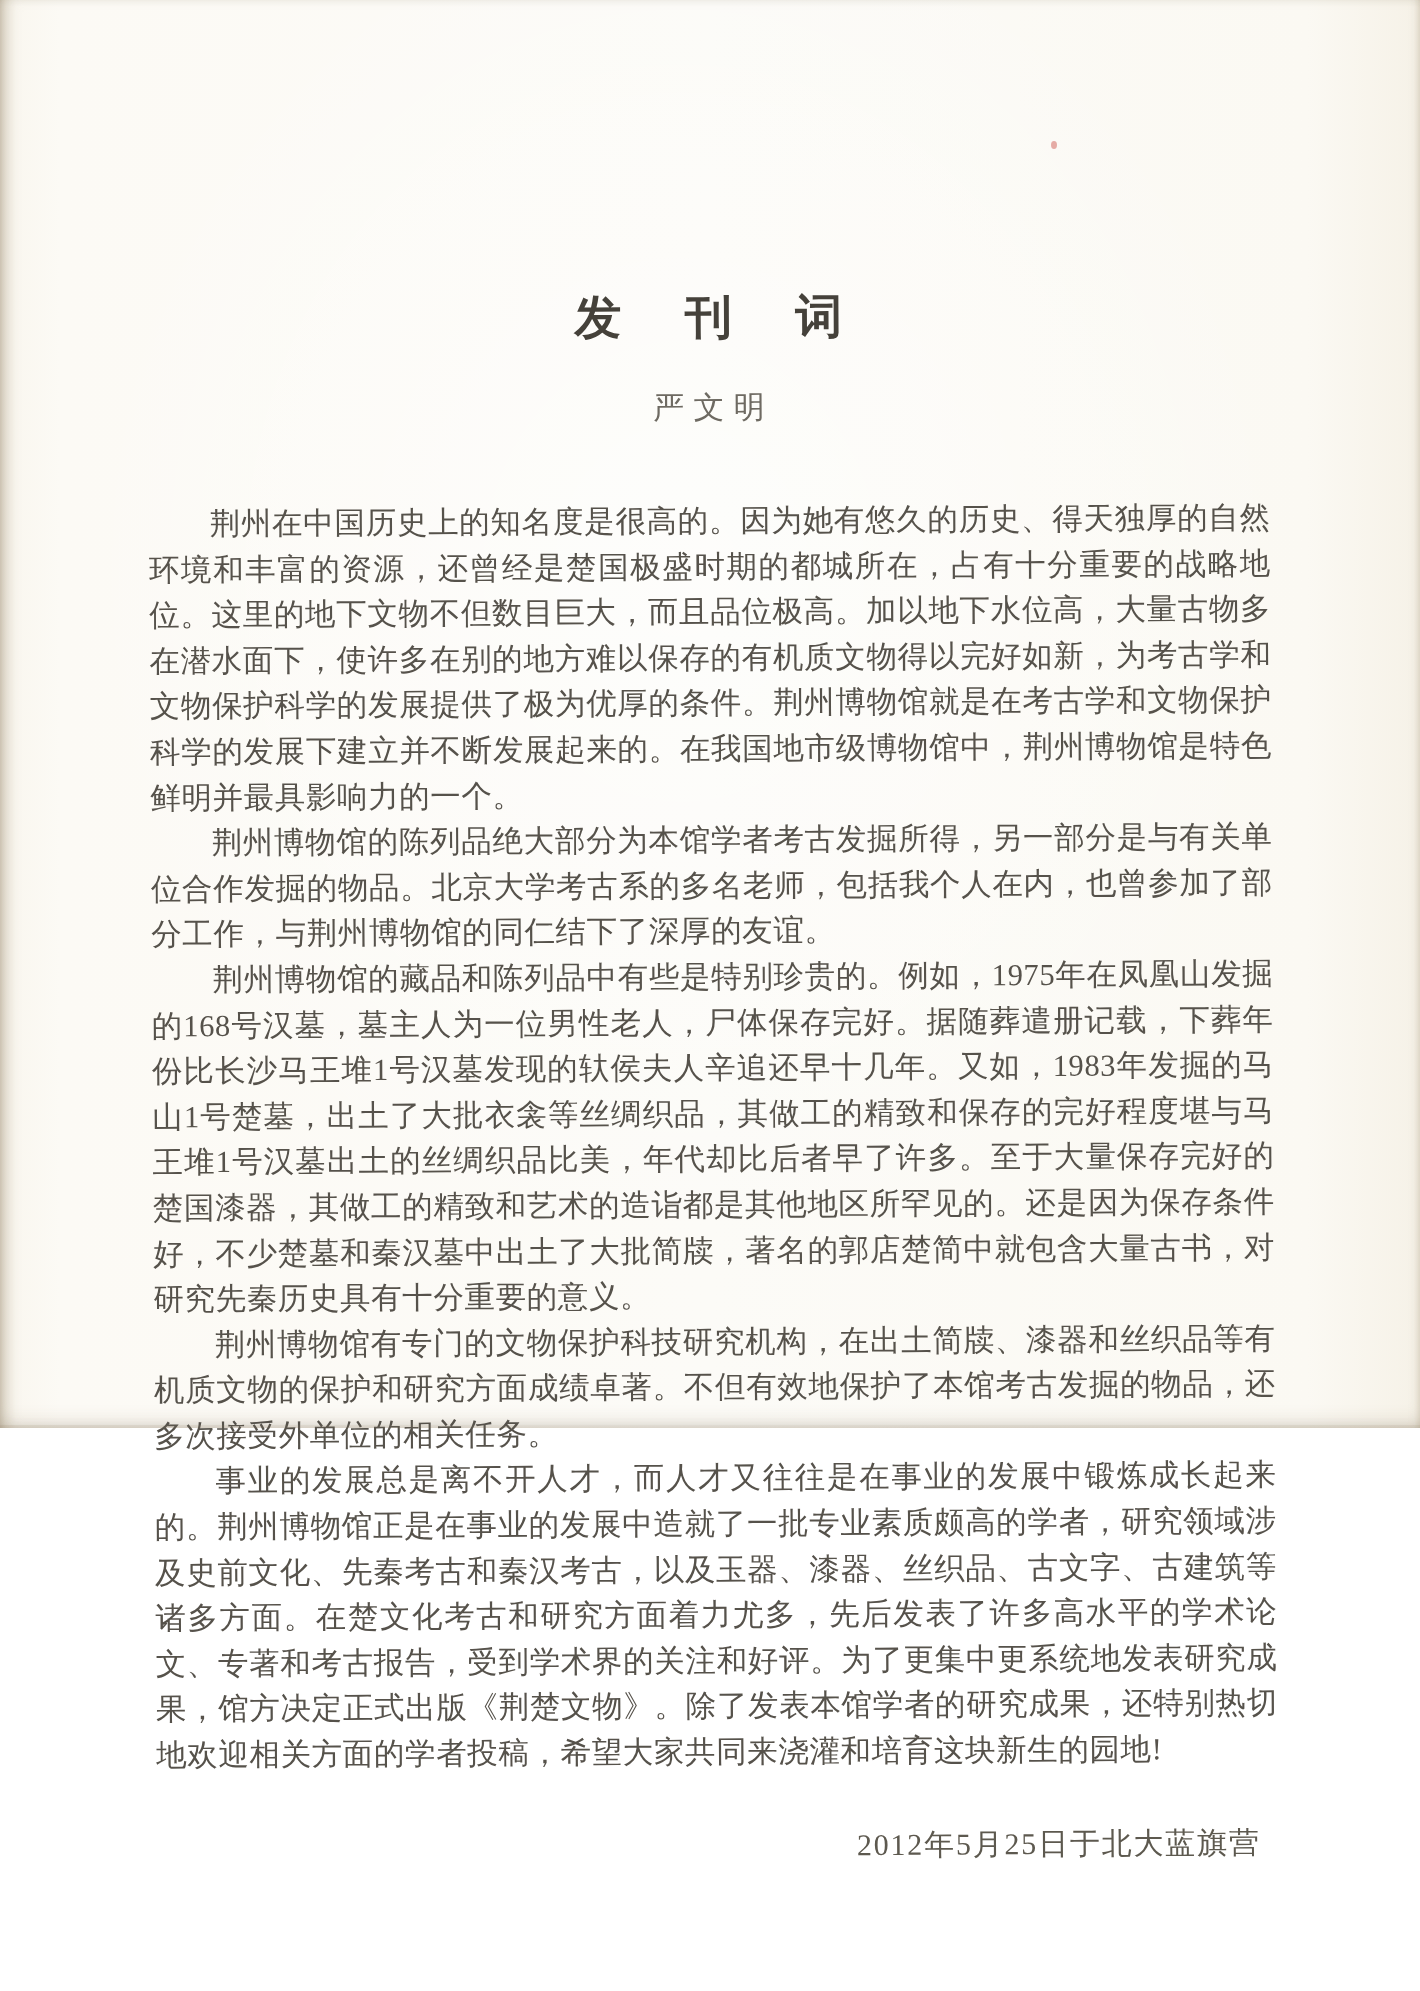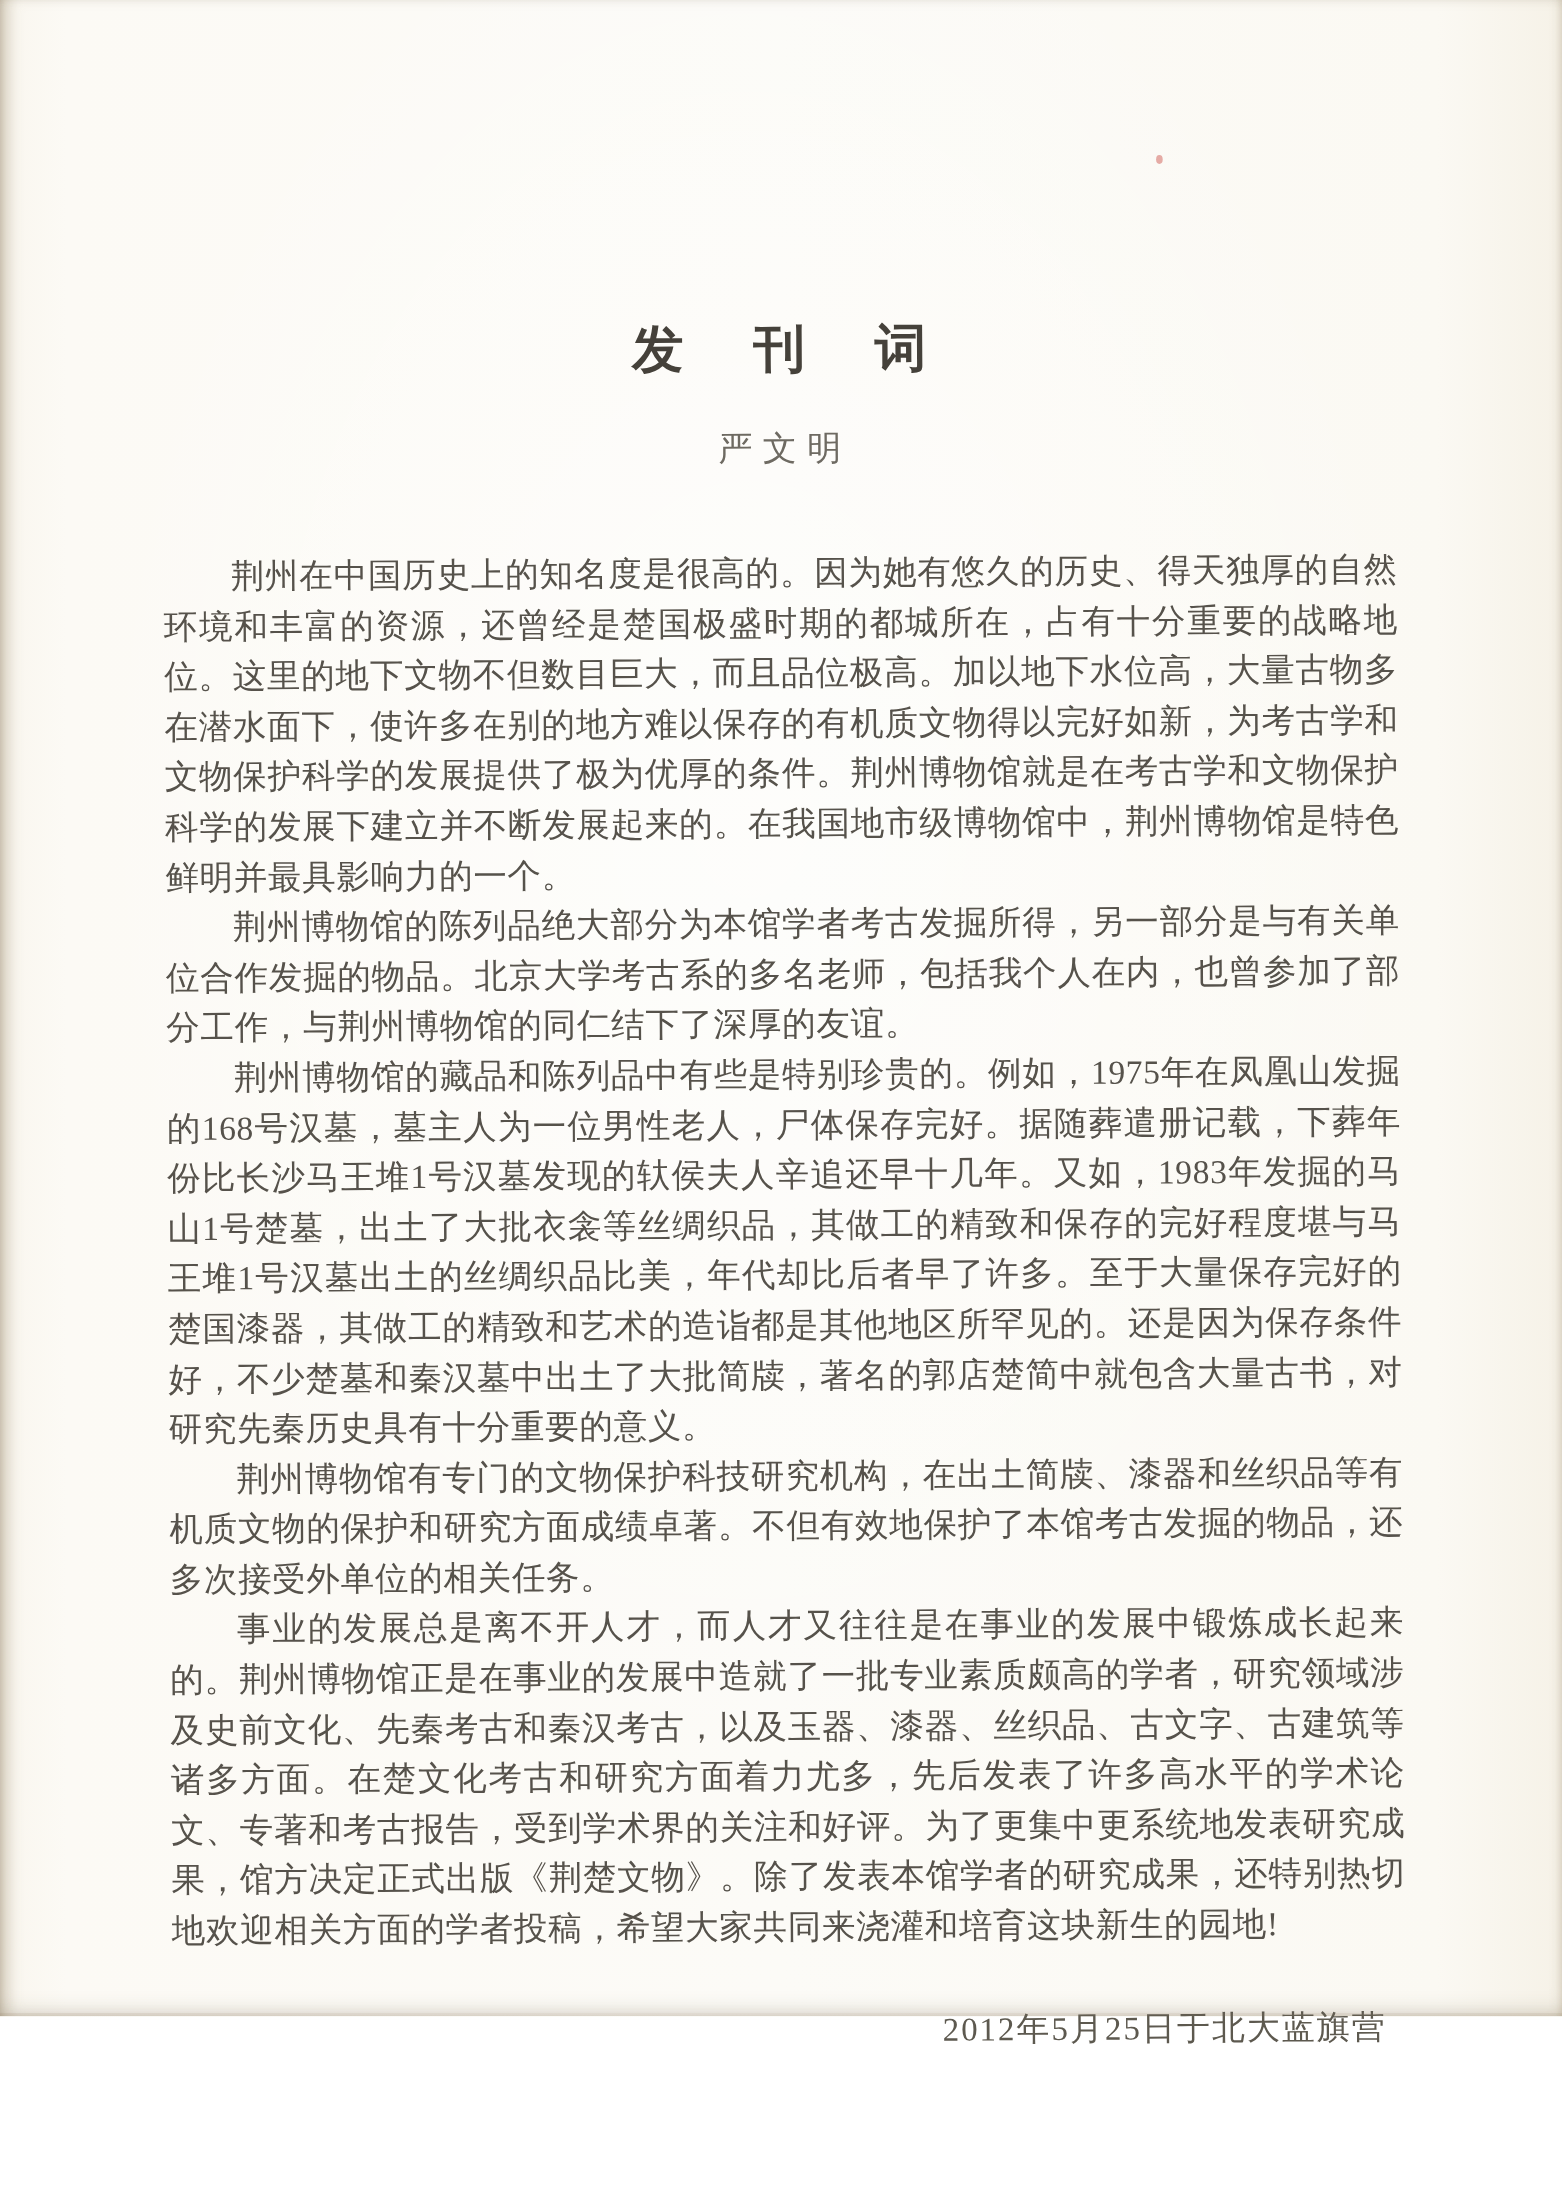--- a/index.html
+++ b/index.html
@@ -6,21 +6,21 @@
     margin: 0;
     padding: 0;
     width: 1420px;
     height: 1991px;
     overflow: hidden;
     background: #ffffff;
   }
   .scan-page {
     position: relative;
     width: 1420px;
-    height: 1833px;
+    height: 1428px;
     background:
       radial-gradient(ellipse at 48% 40%, rgba(255,255,255,0.55) 0%, rgba(255,255,255,0) 60%),
       linear-gradient(90deg, #e9e2d4 0px, #f4efe4 5px, #faf7f0 16px, #fcfaf5 60px, #fcfbf7 50%, #fbf9f3 92%, #f6f2e8 99.6%, #eee8da 100%),
       #fcfbf7;
     box-shadow:
       inset 12px 0 18px -10px rgba(110, 95, 70, 0.35),
       inset -8px 0 14px -10px rgba(110, 95, 70, 0.22),
       inset 0 -14px 20px -12px rgba(110, 95, 70, 0.28),
       inset 0 6px 10px -8px rgba(110, 95, 70, 0.10);
     font-family: "Liberation Serif", "DejaVu Serif", serif;

